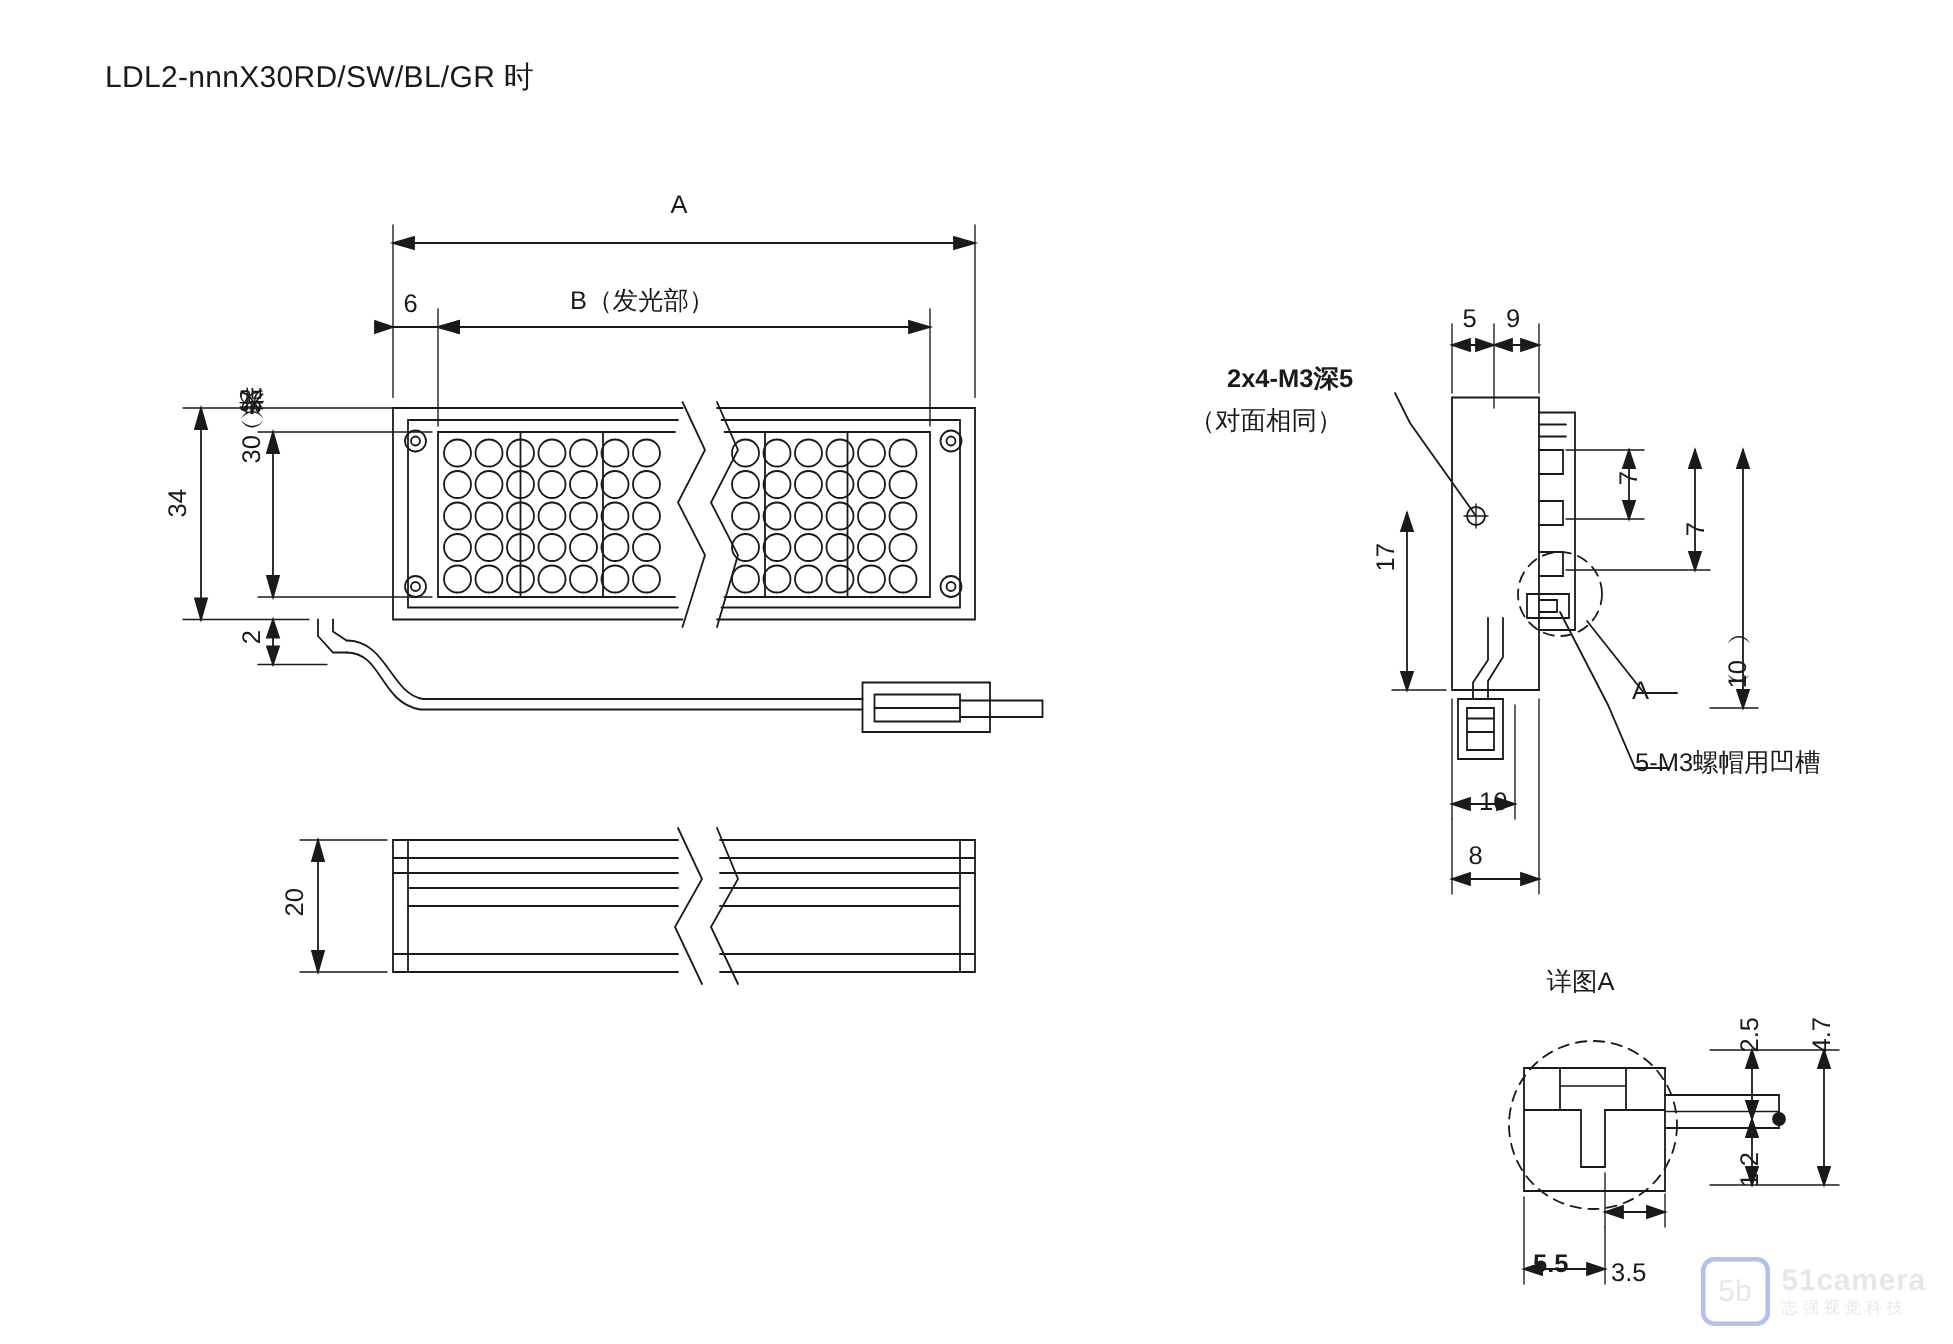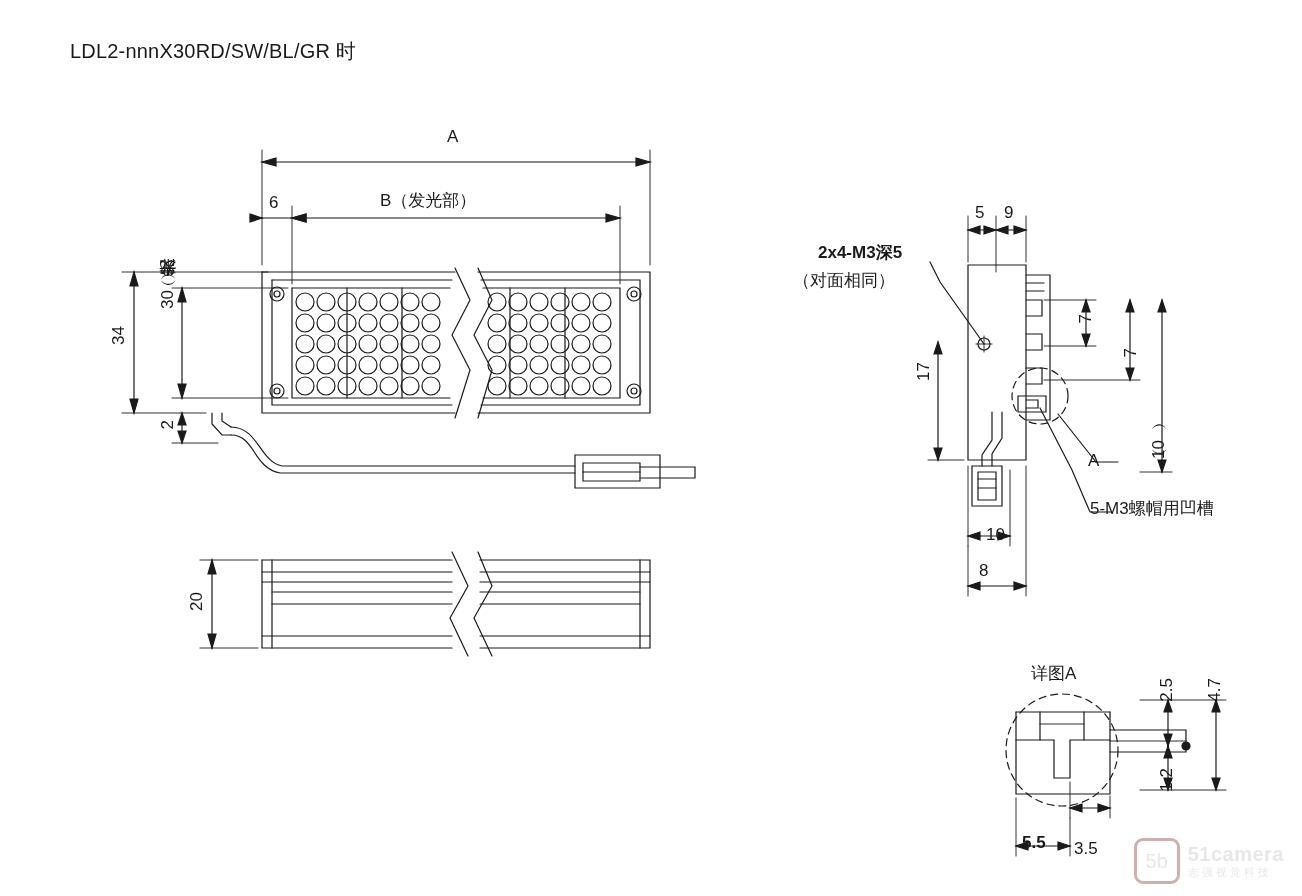--- a/index.html
+++ b/index.html
@@ -3,21 +3,21 @@
 <meta charset="utf-8">
 <style>
   html,body{margin:0;padding:0;background:#ffffff;}
   body{width:1302px;height:896px;position:relative;overflow:hidden;
        font-family:"Liberation Sans","DejaVu Sans",sans-serif;color:#1a1a1a;}
   .lbl{position:absolute;font-size:17px;white-space:nowrap;line-height:1;}
   .vert{writing-mode:vertical-rl;text-orientation:mixed;transform:rotate(180deg);}
   .title{position:absolute;left:70px;top:38px;font-size:20px;letter-spacing:.2px;}
   svg{position:absolute;left:0;top:0;}
   .wm{position:absolute;right:18px;bottom:12px;display:flex;align-items:center;gap:8px;opacity:.35;}
-  .wm .mark{width:40px;height:40px;border:3px solid #7f1d1d;border-radius:9px;
+  .wm .mark{width:40px;height:40px;border:3px solid #1d4ed8;border-radius:9px;
             display:flex;align-items:center;justify-content:center;font-size:20px;color:#bdbdbd;}
   .wm .wtxt{display:flex;flex-direction:column;line-height:1.15;color:#bdbdbd;}
   .wm .wtxt .t1{font-size:20px;font-weight:bold;letter-spacing:.5px;}
   .wm .wtxt .t2{font-size:11px;letter-spacing:3px;}
 </style>
 </head>
 <body>
 
 <div class="title">LDL2-nnnX30RD/SW/BL/GR 时</div>
 
@@ -303,21 +303,21 @@
 <div class="lbl" style="left:793px;top:272px;">（对面相同）</div>
 <div class="lbl vert" style="left:915px;top:362px;">17</div>
 <div class="lbl vert" style="left:1077px;top:314px;">7</div>
 <div class="lbl vert" style="left:1122px;top:348px;">7</div>
 <div class="lbl vert" style="left:1150px;top:440px;">（10）</div>
 <div class="lbl" style="left:1088px;top:452px;">A</div>
 <div class="lbl" style="left:1090px;top:500px;">5-M3螺帽用凹槽</div>
 <div class="lbl" style="left:974px;top:526px;margin-left:12px;">10</div>
 <div class="lbl" style="left:979px;top:562px;">8</div>
 
-<div class="lbl" style="left:1031px;top:646px;margin-top:19px;">详图A</div>
+<div class="lbl" style="left:1031px;top:646px;">详图A</div>
 <div class="lbl vert" style="left:1158px;top:678px;">2.5</div>
 <div class="lbl vert" style="left:1206px;top:678px;">4.7</div>
 <div class="lbl vert" style="left:1158px;top:768px;">1.2</div>
 <div class="lbl" style="left:1074px;top:796px;margin-top:44px;">3.5</div>
 <div class="lbl" style="left:1022px;top:834px;font-weight:bold;">5.5</div>
 
 <div class="wm">
   <div class="mark">5b</div>
   <div class="wtxt">
     <div class="t1">51camera</div>

